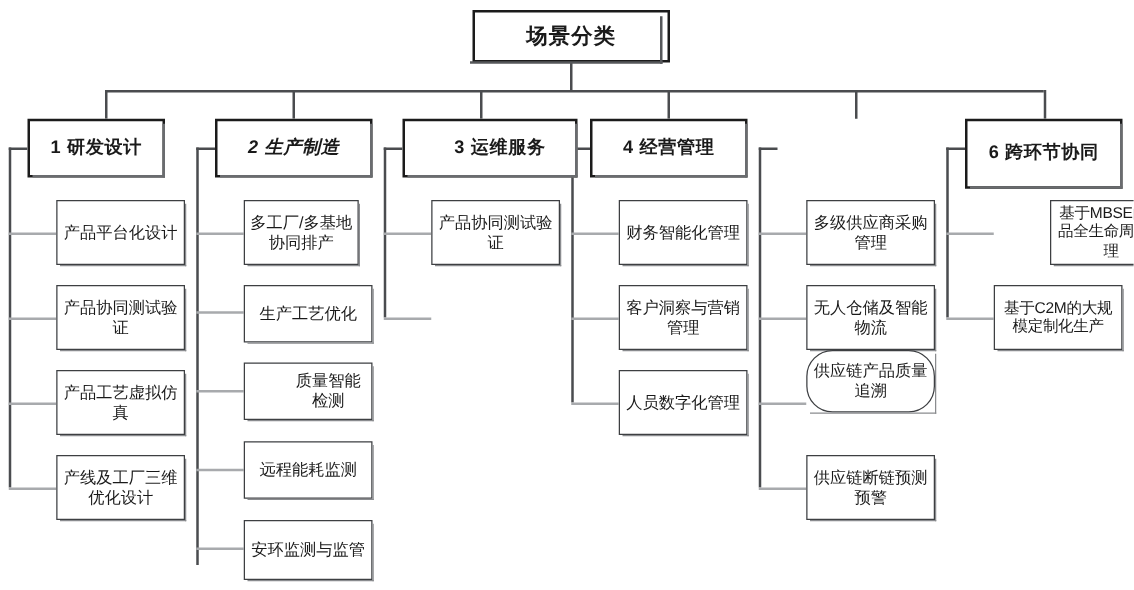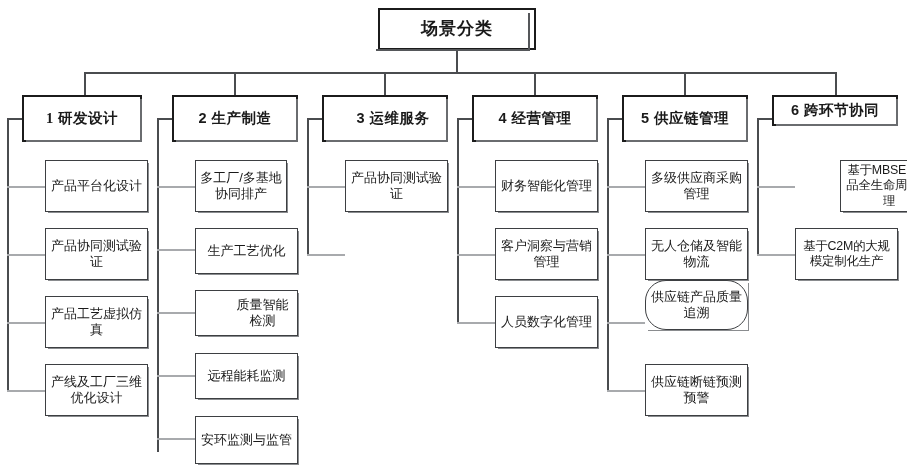--- a/index.html
+++ b/index.html
@@ -110,21 +110,21 @@
 
   <div class="conn h" style="left:84px; top:72px; width:751px;"></div>
 
   <div class="conn v" style="left:84px; top:72px; height:23px;"></div>
   <div class="conn v" style="left:234px; top:72px; height:23px;"></div>
   <div class="conn v" style="left:384px; top:72px; height:23px;"></div>
   <div class="conn v" style="left:534px; top:72px; height:23px;"></div>
   <div class="conn v" style="left:684px; top:72px; height:23px;"></div>
   <div class="conn v" style="left:835px; top:72px; height:23px;"></div>
 
-  <div class="node head" style="left:22px; top:95px; width:120px; height:47px;font-family:Liberation Serif, serif;">
+  <div class="node head" style="left:22px; top:95px; width:110px; height:47px;">
     <span class="label">1 研发设计</span>
   </div>
 
   <div class="conn h" style="left:7px; top:118px; width:15px;"></div>
   <div class="conn spine" style="left:7px; top:118px; height:272px;"></div>
 
   <div class="conn stub" style="left:7px; top:186px; width:38px;"></div>
   <div class="conn stub" style="left:7px; top:254px; width:38px;"></div>
   <div class="conn stub" style="left:7px; top:322px; width:38px;"></div>
   <div class="conn stub" style="left:7px; top:390px; width:38px;"></div>
@@ -135,21 +135,21 @@
   <div class="node leaf" style="left:45px; top:228px; width:103px; height:52px;">
     <span class="label">产品协同测试验证</span>
   </div>
   <div class="node leaf" style="left:45px; top:296px; width:103px; height:52px;">
     <span class="label">产品工艺虚拟仿真</span>
   </div>
   <div class="node leaf" style="left:45px; top:364px; width:103px; height:52px;">
     <span class="label">产线及工厂三维优化设计</span>
   </div>
 
-  <div class="node head" style="left:172px; top:95px; width:126px; height:47px;">
+  <div class="node head" style="left:172px; top:95px; width:126px; height:47px;font-style:italic;">
     <span class="label">2 生产制造</span>
   </div>
   <div class="conn h" style="left:157px; top:118px; width:15px;"></div>
   <div class="conn spine" style="left:157px; top:118px; height:334px;"></div>
   <div class="conn stub" style="left:157px; top:186px; width:38px;"></div>
   <div class="conn stub" style="left:157px; top:249px; width:38px;"></div>
   <div class="conn stub" style="left:157px; top:312px; width:38px;"></div>
   <div class="conn stub" style="left:157px; top:375px; width:38px;"></div>
   <div class="conn stub" style="left:157px; top:438px; width:38px;"></div>
 
@@ -162,21 +162,21 @@
   <div class="node leaf" style="left:195px; top:290px; width:103px; height:46px;padding-left:32px;">
     <span class="label">质量智能检测</span>
   </div>
   <div class="node leaf" style="left:195px; top:353px; width:103px; height:46px;">
     <span class="label">远程能耗监测</span>
   </div>
   <div class="node leaf" style="left:195px; top:416px; width:103px; height:48px;">
     <span class="label">安环监测与监管</span>
   </div>
 
-  <div class="node head" style="left:322px; top:95px; width:126px; height:47px;padding-left:16px;">
+  <div class="node head" style="left:322px; top:95px; width:140px; height:47px;padding-left:16px;">
     <span class="label">3 运维服务</span>
   </div>
   <div class="conn h" style="left:307px; top:118px; width:15px;"></div>
   <div class="conn spine" style="left:307px; top:118px; height:136px;"></div>
   <div class="conn stub" style="left:307px; top:186px; width:38px;"></div>
   <div class="conn stub" style="left:307px; top:254px; width:38px;"></div>
 
   <div class="node leaf" style="left:345px; top:160px; width:103px; height:52px;">
     <span class="label">产品协同测试验证</span>
   </div>
@@ -193,44 +193,41 @@
   <div class="node leaf" style="left:495px; top:160px; width:103px; height:52px;">
     <span class="label">财务智能化管理</span>
   </div>
   <div class="node leaf" style="left:495px; top:228px; width:103px; height:52px;">
     <span class="label">客户洞察与营销管理</span>
   </div>
   <div class="node leaf" style="left:495px; top:296px; width:103px; height:52px;">
     <span class="label">人员数字化管理</span>
   </div>
 
-  <div class="node head" style="left:622px; top:95px; width:126px; height:47px;">
-    <span class="label">5 供应链管理</span>
-  </div>
   <div class="conn h" style="left:607px; top:118px; width:15px;"></div>
   <div class="conn spine" style="left:607px; top:118px; height:272px;"></div>
   <div class="conn stub" style="left:607px; top:186px; width:38px;"></div>
   <div class="conn stub" style="left:607px; top:254px; width:38px;"></div>
   <div class="conn stub" style="left:607px; top:322px; width:38px;"></div>
   <div class="conn stub" style="left:607px; top:390px; width:38px;"></div>
 
   <div class="node leaf" style="left:645px; top:160px; width:103px; height:52px;">
     <span class="label">多级供应商采购管理</span>
   </div>
   <div class="node leaf" style="left:645px; top:228px; width:103px; height:52px;">
     <span class="label">无人仓储及智能物流</span>
   </div>
   <div class="node leaf" style="left:645px; top:280px; width:103px; height:50px;border-radius:21px;">
     <span class="label">供应链产品质量追溯</span>
   </div>
   <div class="node leaf" style="left:645px; top:364px; width:103px; height:52px;">
     <span class="label">供应链断链预测预警</span>
   </div>
 
-  <div class="node head" style="left:772px; top:95px; width:126px; height:31px;">
+  <div class="node head" style="left:772px; top:95px; width:126px; height:56px;">
     <span class="label">6 跨环节协同</span>
   </div>
   <div class="conn h" style="left:757px; top:118px; width:15px;"></div>
   <div class="conn spine" style="left:757px; top:118px; height:136px;"></div>
   <div class="conn stub" style="left:757px; top:186px; width:38px;"></div>
   <div class="conn stub" style="left:757px; top:254px; width:38px;"></div>
 
   <div class="node leaf tight" style="left:840px; top:160px; width:98px; height:52px;">
     <span class="label">基于MBSE的产品全生命周期管理</span>
   </div>

